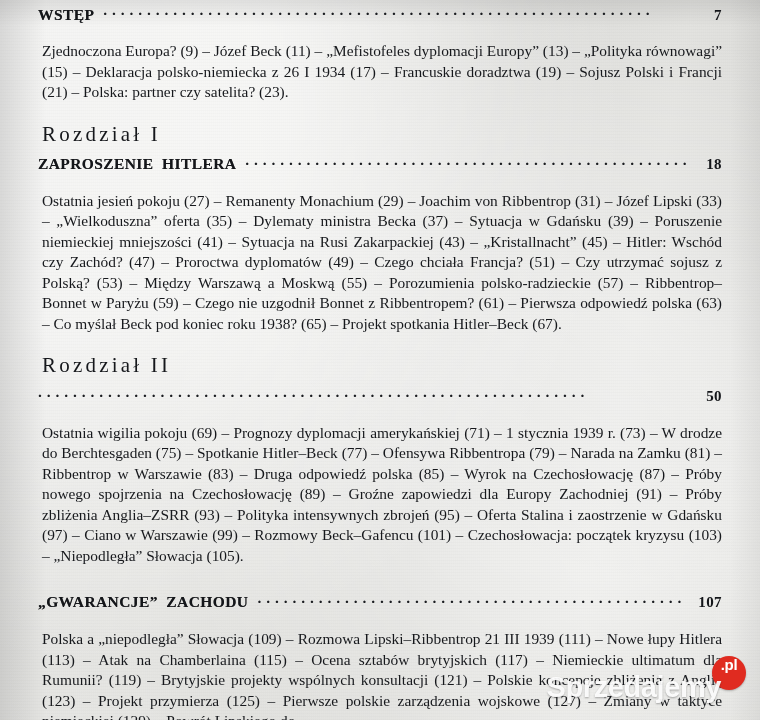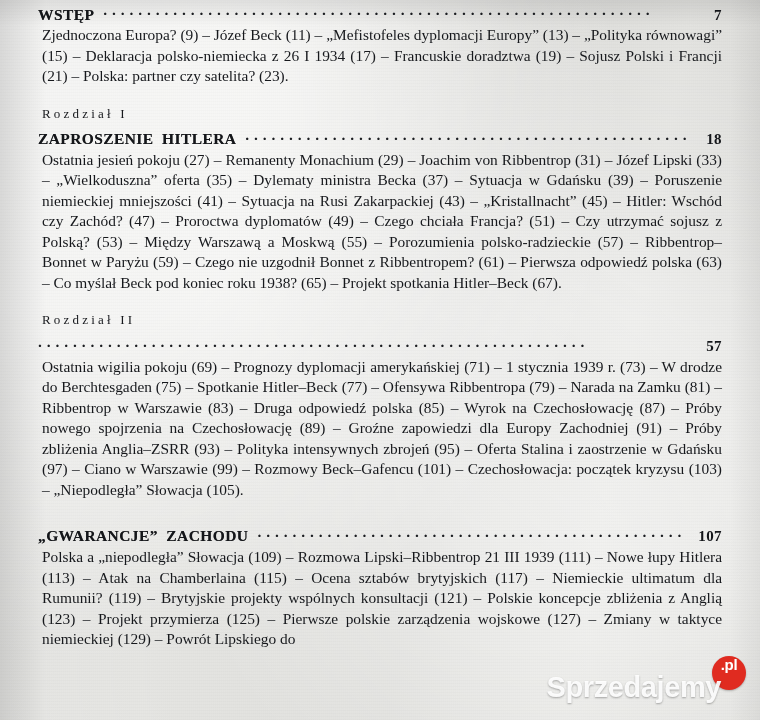--- a/index.html
+++ b/index.html
@@ -97,29 +97,29 @@
     font-weight: bold;
     font-size: 15px;
   }
 
   
   .toc-desc {
     font-size: 15.4px;
     line-height: 1.33;
     text-align: justify;
     text-justify: inter-word;
-    margin: 2px 0 0 0;
+    margin: 18px 0 0 0;
     padding-left: 4px;
     hyphens: manual;
     color: #16181c;
   }
 
   
   .rozdzial {
-    font-size: 13px;
+    font-size: 21px;
     letter-spacing: 3.2px;
     margin: 0;
     padding-left: 4px;
     color: #16181c;
   }
 
   .entry { margin: 0; }
   .gap-after-desc { height: 19px; }
   .gap-after-rozdzial { height: 7px; }
 
@@ -194,21 +194,21 @@
       <p class="toc-desc">Ostatnia jesień pokoju (27) – Remanenty Monachium (29) – Joachim von Ribbentrop (31) – Józef Lipski (33) – „Wielkoduszna” oferta (35) – Dylematy ministra Becka (37) – Sytuacja w Gdańsku (39) – Poruszenie niemieckiej mniejszości (41) – Sytuacja na Rusi Zakarpackiej (43) – „Kristallnacht” (45) – Hitler: Wschód czy Zachód? (47) – Proroctwa dyplomatów (49) – Czego chciała Francja? (51) – Czy utrzymać sojusz z Polską? (53) – Między Warszawą a Moskwą (55) – Porozumienia polsko-radzieckie (57) – Ribbentrop–Bonnet w Paryżu (59) – Czego nie uzgodnił Bonnet z Ribbentropem? (61) – Pierwsza odpowiedź polska (63) – Co myślał Beck pod koniec roku 1938? (65) – Projekt spotkania Hitler–Beck (67).</p>
     </div>
 
     <div class="gap-after-desc"></div>
 
     <div class="entry">
       <div class="rozdzial">Rozdział II</div>
       <div class="gap-after-rozdzial"></div>
       <div class="toc-head">
         <span class="leader"></span>
-        <span class="pageno">57</span>
+        <span class="pageno">50</span>
       </div>
       <p class="toc-desc">Ostatnia wigilia pokoju (69) – Prognozy dyplomacji amerykańskiej (71) – 1 stycznia 1939 r. (73) – W drodze do Berchtesgaden (75) – Spotkanie Hitler–Beck (77) – Ofensywa Ribbentropa (79) – Narada na Zamku (81) – Ribbentrop w Warszawie (83) – Druga odpowiedź polska (85) – Wyrok na Czechosłowację (87) – Próby nowego spojrzenia na Czechosłowację (89) – Groźne zapowiedzi dla Europy Zachodniej (91) – Próby zbliżenia Anglia–ZSRR (93) – Polityka intensywnych zbrojeń (95) – Oferta Stalina i zaostrzenie w Gdańsku (97) – Ciano w Warszawie (99) – Rozmowy Beck–Gafencu (101) – Czechosłowacja: początek kryzysu (103) – „Niepodległa” Słowacja (105).</p>
     </div>
 
     <div class="gap-after-desc"></div>
 
     <div class="entry">
       <div class="gap-after-rozdzial"></div>
       <div class="toc-head">
         <span class="title">„GWARANCJE”  ZACHODU</span>

